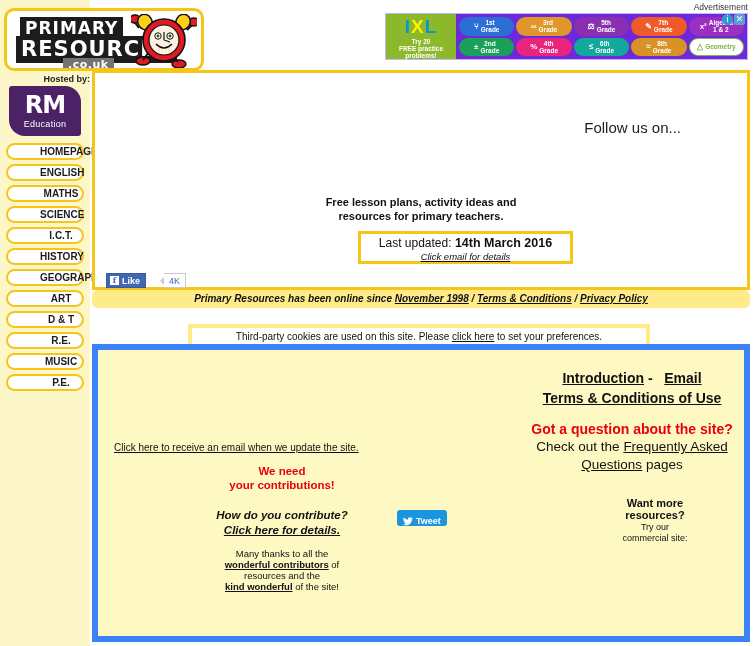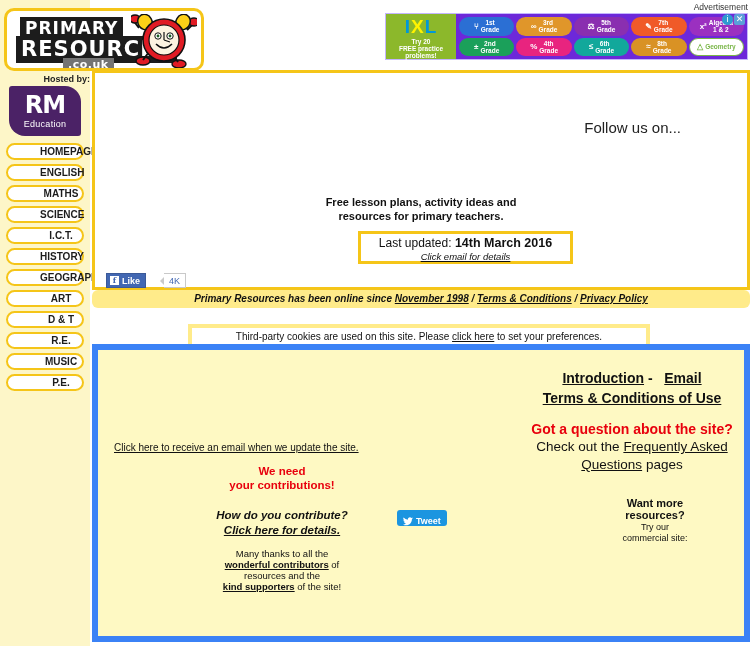--- a/index.html
+++ b/index.html
@@ -510,21 +510,21 @@
       <div class="how-italic">
         <a>Click here for details.</a>
       </div>
     </div>
 
     <div class="thanks-block">
       <span>Many thanks to all the</span><br>
       <a>wonderful contributors</a>
       <span>of</span><br>
       <span>resources and the</span><br>
-      <a>kind supporters</a>
+      <a>kind wonderful</a>
       <span>of the site!</span>
     </div>
 
     <div class="tweet-btn">
       <svg width="10" height="9" viewBox="0 0 16 14">
         <path fill="#ffffff" d="M16 1.7a6.4 6.4 0 0 1-1.9.5A3.3 3.3 0 0 0 15.5.4a6.6 6.6 0 0 1-2.1.8A3.3 3.3 0 0 0 7.8 4a9.3 9.3 0 0 1-6.8-3.4 3.3 3.3 0 0 0 1 4.4A3.3 3.3 0 0 1 .5 4.6a3.3 3.3 0 0 0 2.6 3.2 3.3 3.3 0 0 1-1.5.1 3.3 3.3 0 0 0 3.1 2.3A6.6 6.6 0 0 1 0 11.6a9.3 9.3 0 0 0 5 1.5c6 0 9.4-5.1 9.2-9.7A6.7 6.7 0 0 0 16 1.7z"></path>
       </svg>
       <span>Tweet</span>
     </div>
 

